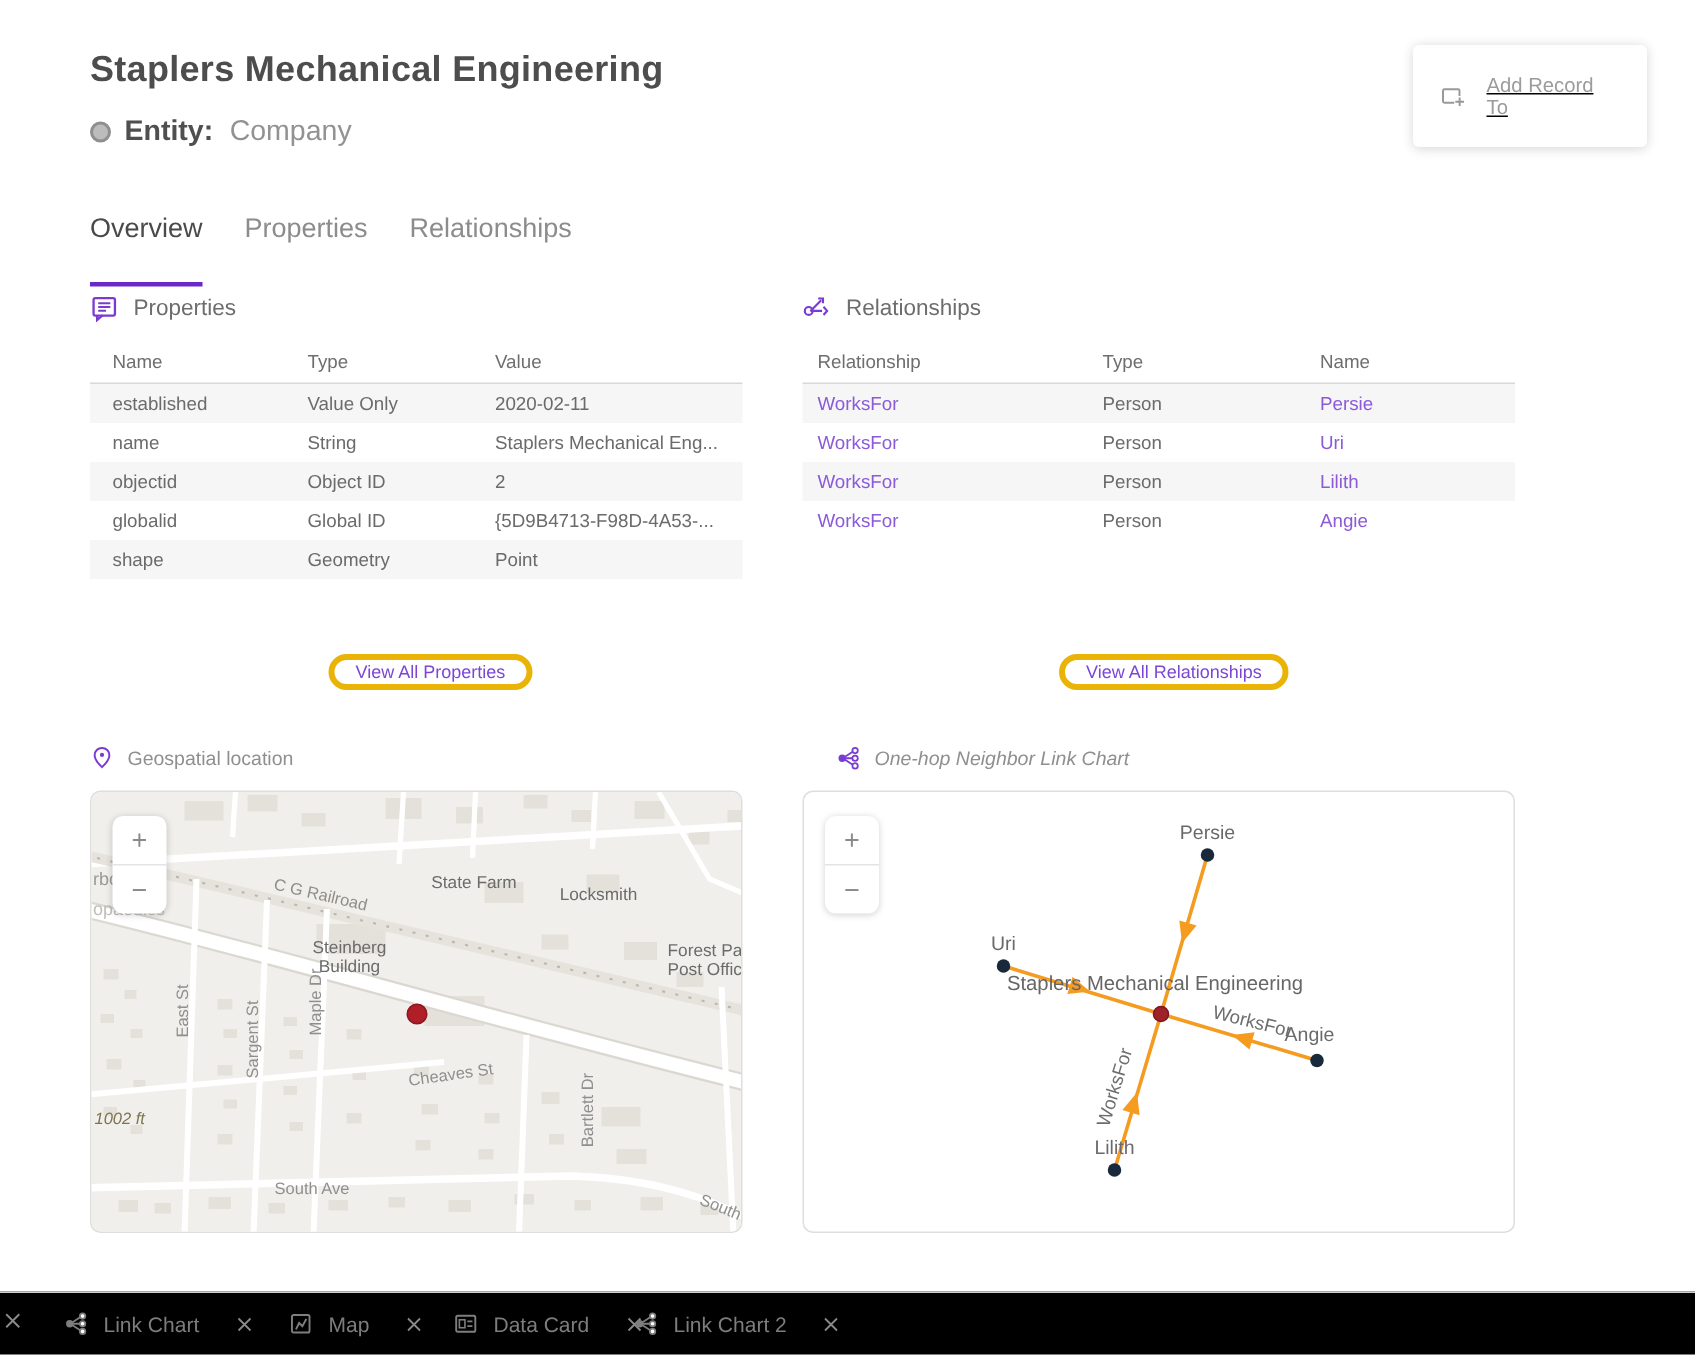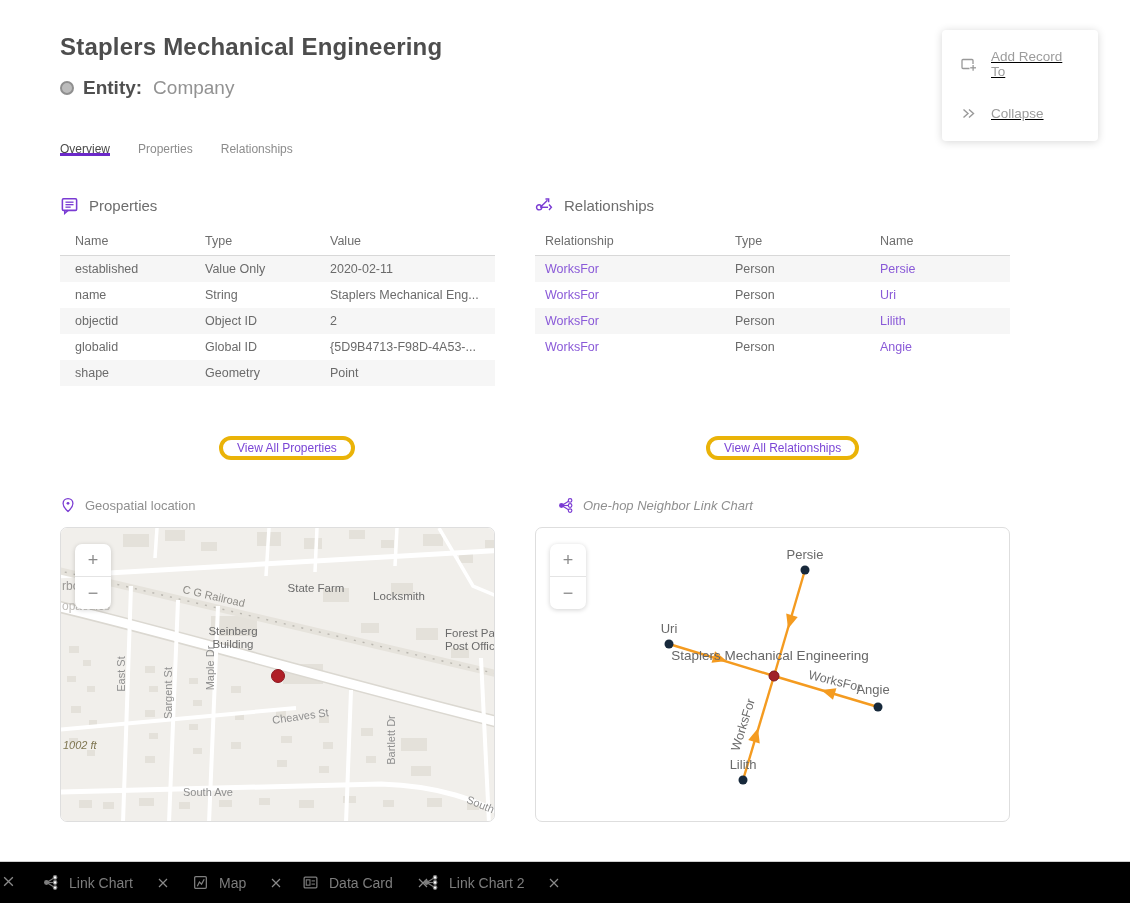--- a/index.html
+++ b/index.html
@@ -18,21 +18,21 @@
 
   
   .menu { position:absolute; left:942px; top:30px; width:156px; background:#fff;
     border-radius:4px; box-shadow:0 1px 8px rgba(0,0,0,.16); padding:6px 0; }
   .menu-item { display:flex; align-items:center; gap:14px; padding:13px 18px; cursor:pointer;text-decoration:underline; }
   .menu-item span.lbl { font-size:13.5px; color:#9c9c9c; }
   .menu-item svg { flex:0 0 auto; }
 
   
   .tabs { position:absolute; left:60px; top:142px; display:flex; }
-  .tab { position:relative; font-size:12px; color:#8c8c8c; padding:0 0 0 0; margin-right:28px; cursor:pointer; }
+  .tab { position:relative; font-size:18px; color:#8c8c8c; padding:0 0 28px 0; margin-right:28px; cursor:pointer; }
   .tab.active { color:#4a4a4a; }
   .tab.active::after { content:""; position:absolute; left:0; right:0; bottom:0; height:3px; background:#6b28c9; }
 
   
   .section-hd { position:absolute; display:flex; align-items:center; gap:10px; }
   .section-hd .txt { font-size:15px; color:#6d6d6d; }
   .subsection-hd { position:absolute; display:flex; align-items:center; gap:9px; }
   .subsection-hd .txt { font-size:13px; color:#8f8f8f; }
 
   
@@ -92,27 +92,20 @@
 
   <div class="menu">
     <div class="menu-item">
       <svg width="17" height="17" viewBox="0 0 17 17">
         <rect x="2" y="3.5" width="11" height="9" rx="1" fill="none" stroke="#999999" stroke-width="1.3"></rect>
         <rect x="9.5" y="8" width="7.5" height="8" fill="#ffffff"></rect>
         <line x1="10.2" y1="11.8" x2="16" y2="11.8" stroke="#999999" stroke-width="1.3"></line>
         <line x1="13.1" y1="9" x2="13.1" y2="14.7" stroke="#999999" stroke-width="1.3"></line>
       </svg>
       <span class="lbl">Add Record To</span>
-    </div>
-    <div class="menu-item">
-      <svg width="17" height="17" viewBox="0 0 17 17">
-        <polyline points="3.5,4.5 8,8.5 3.5,12.5" fill="none" stroke="#999999" stroke-width="1.4"></polyline>
-        <polyline points="9,4.5 13.5,8.5 9,12.5" fill="none" stroke="#999999" stroke-width="1.4"></polyline>
-      </svg>
-      <span class="lbl">Collapse</span>
     </div>
   </div>
 
   <div class="tabs">
     <div class="tab active">Overview</div>
     <div class="tab">Properties</div>
     <div class="tab">Relationships</div>
   </div>
 
   <div class="section-hd" style="left:60px; top:196px;">

